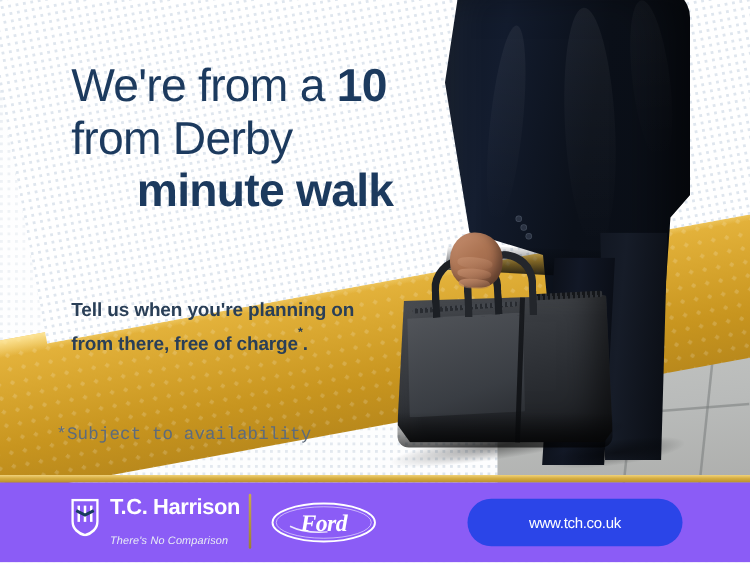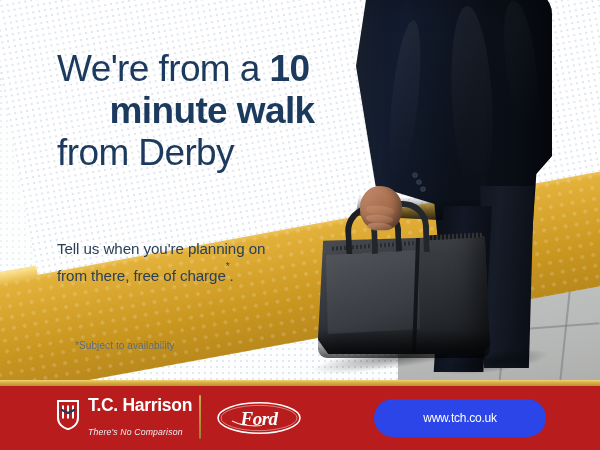--- a/index.html
+++ b/index.html
@@ -323,50 +323,51 @@
     position: absolute;
     left: 57px;
     top: 238px;
     width: 272px;
     color: #2a3f57;
     font-size: 15.2px;
     line-height: 22.5px;
     font-weight: 400;
     letter-spacing: -0.1px;
   }
-  .subcopy .line { display: block; }
+  .subcopy .line { display: block; font-weight: bold; }
   .subcopy sup { font-size: 10px; top: -0.5em; position: relative; }
 
   .disclaimer {
     position: absolute;
-    left: 75px;
+    left: 45px;
     top: 340px;
     color: #5d6b7c;
-    font-size: 10px;
+    font-size: 14px;
     letter-spacing: 0.1px;
     font-weight: 400;
+    font-family: Liberation Mono, monospace;
   }
 
   
   .footer-gold {
     position: absolute;
     left: 0;
     bottom: 64px;
     width: 600px;
     height: 6px;
     background: linear-gradient(180deg, #f0d27a 0%, #d6ae42 45%, #b9902c 100%);
     z-index: 5;
   }
   .footer {
     position: absolute;
     left: 0;
     bottom: 0;
     width: 600px;
     height: 64px;
-    background: #b91c1c;
+    background: #8b5cf6;
     z-index: 6;
   }
   .footer-inner {
     position: relative;
     width: 100%;
     height: 100%;
   }
 
   .brand-lockup {
     position: absolute;
@@ -484,22 +485,22 @@
     <div class="hand"></div>
     <div class="finger f1"></div>
     <div class="finger f2"></div>
     <div class="finger f3"></div>
   </div>
 
   <div class="copy">
 
     <div class="headline">
       <span class="line"><span>We're from a </span><span class="b">10</span></span>
+      <span class="line">from Derby</span>
       <span class="line b">minute walk</span>
-      <span class="line">from Derby</span>
     </div>
 
     <div class="subcopy">
       <span class="line">Tell us when you're planning on</span>
       <span class="line"><span>from there, free of charge</span><sup>*</sup><span>.</span></span>
     </div>
 
     <div class="disclaimer">*Subject to availability</div>
   </div>
 

